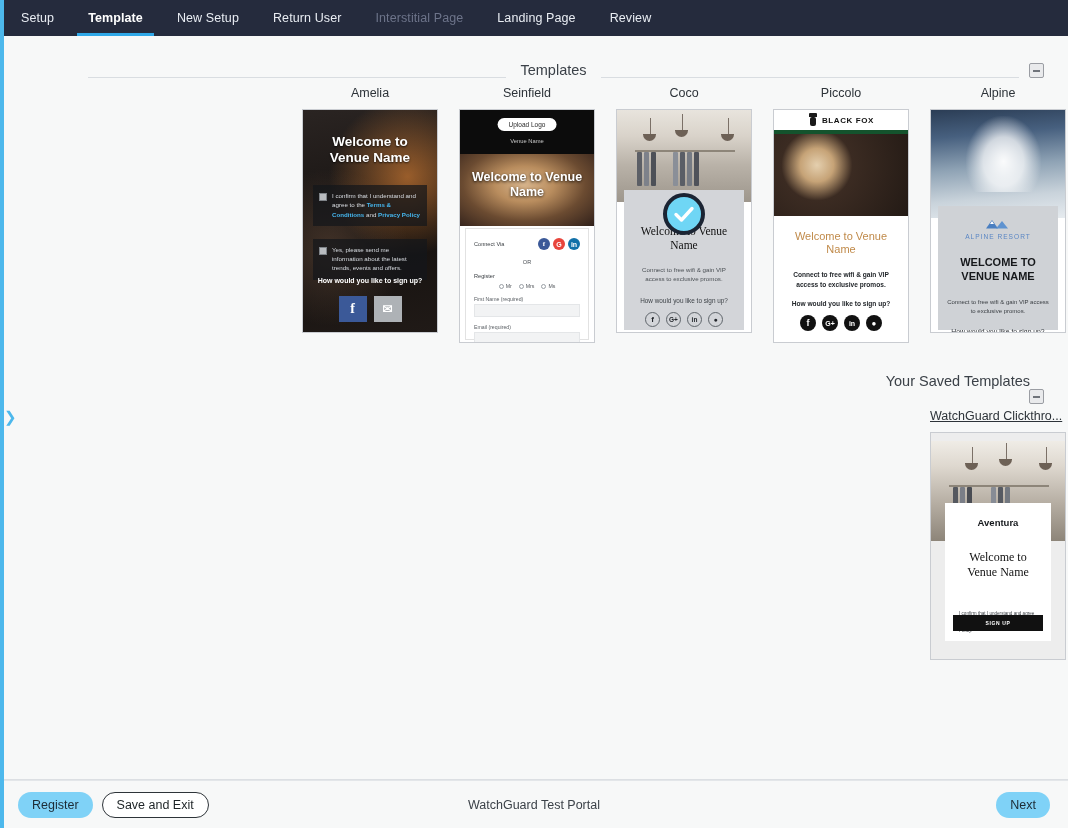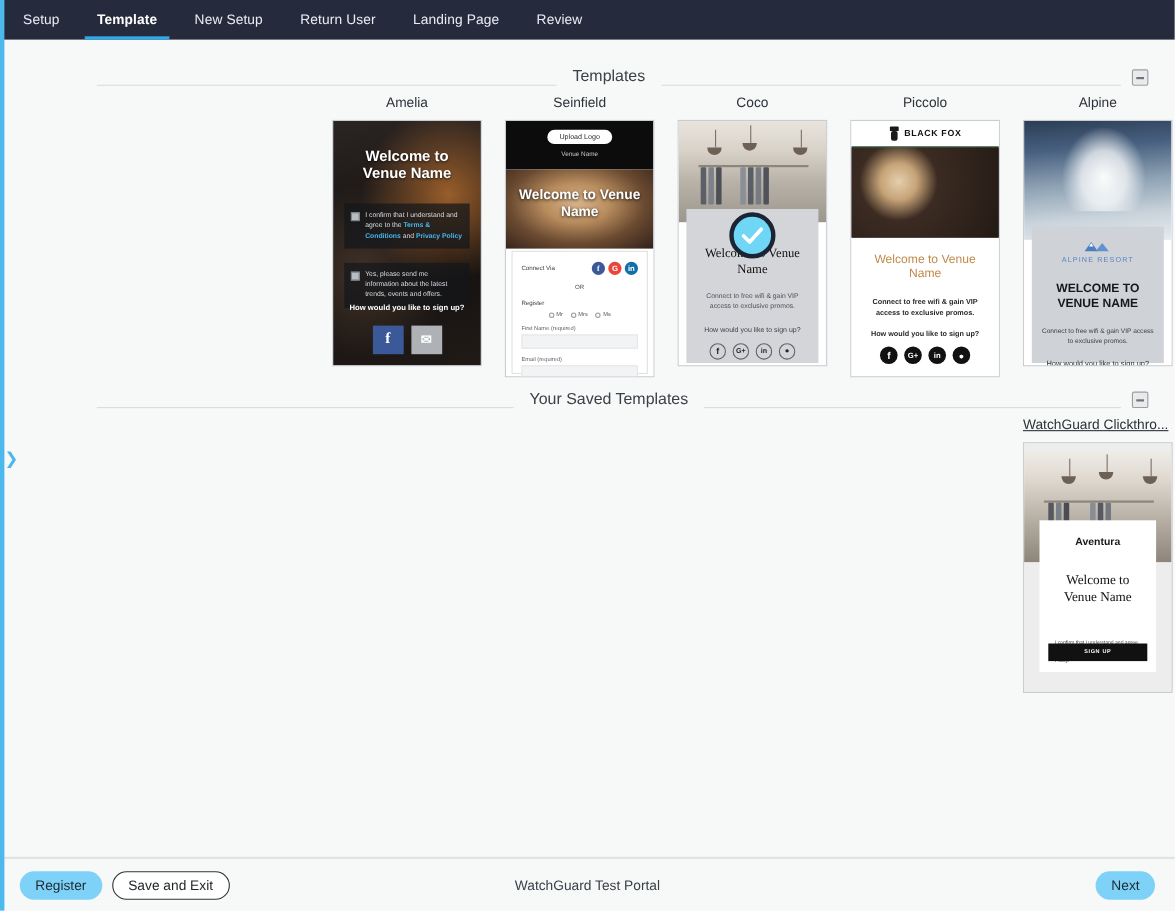--- a/index.html
+++ b/index.html
@@ -218,21 +218,21 @@
   .circ-o {
     width: 15px; height: 15px; border-radius: 50%; border: 1px solid #5f656b;
     display: flex; align-items: center; justify-content: center;
     font-size: 8px; color: #22262b; font-weight: bold;
   }
 
   
   .pic { width: 100%; height: 100%; background: #fff; position: relative; }
   .pic .logobar {
     height: 24px; display: flex; align-items: center; justify-content: center;
-    gap: 4px; border-bottom: 1px solid #14532d;
+    gap: 4px; border-bottom: 4px solid #14532d;
   }
   .fox-ico { width: 10px; height: 14px; position: relative; }
   .fox-ico .hat { position:absolute; left:1px; top:0; width:8px; height:4px; background:#1a1a1a; border-radius:1px 1px 0 0;}
   .fox-ico .face { position:absolute; left:2px; top:4px; width:6px; height:9px; background:#1a1a1a; border-radius:2px;}
   .fox-name { font-size: 8px; font-weight: bold; letter-spacing: .6px; color: #111; }
   .pic .hero2 {
     height: 82px;
     background:
       radial-gradient(circle at 32% 38%, #e4cfae 0%, #c6a377 16%, #3b2b22 34%, #231a15 100%),
       radial-gradient(circle at 66% 62%, #efe0c8 0%, #c9ab82 14%, #2f231c 32%, #1d1512 100%);
@@ -340,20 +340,23 @@
         <span>Setup</span>
       </div>
     <div class="tab active">
         <span>Template</span>
       </div>
     <div class="tab">
         <span>New Setup</span>
       </div>
     <div class="tab">
         <span>Return User</span>
+      </div>
+    <div class="tab disabled">
+        <span>Interstitial Page</span>
       </div>
     <div class="tab">
         <span>Landing Page</span>
       </div>
     <div class="tab">
         <span>Review</span>
       </div>
   </div>
 
   <div class="content">
@@ -518,21 +521,21 @@
               <div class="alp-sub">Connect to free wifi &amp; gain VIP access to exclusive promos.</div>
               <div class="alp-q">How would you like to sign up?</div>
 
             </div>
           </div>
         </div>
       </div>
 
     </div>
 
-    <div class="section-head" style="">
+    <div class="section-head" style="margin-top:30px;flex-direction:column;">
       <div class="rule"></div>
       <div class="section-title">Your Saved Templates</div>
       <div class="rule"></div>
       <div class="collapse-btn"></div>
     </div>
 
     <div class="grid">
       <div class="tpl saved">
         <div class="tpl-name left">WatchGuard Clickthro...</div>
         <div class="tpl-card">

